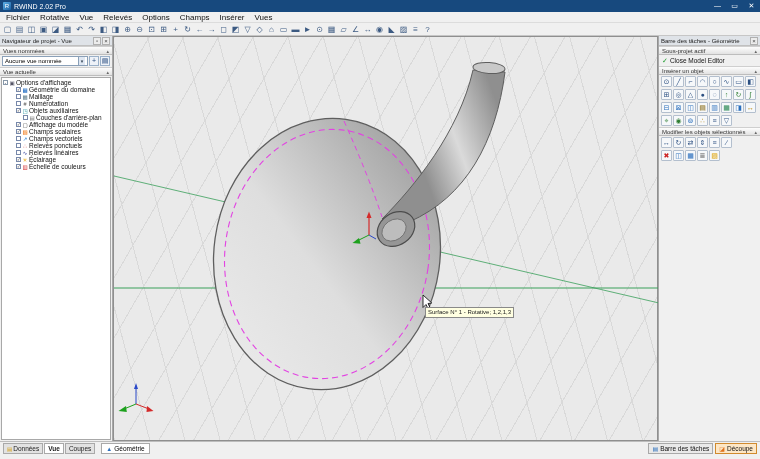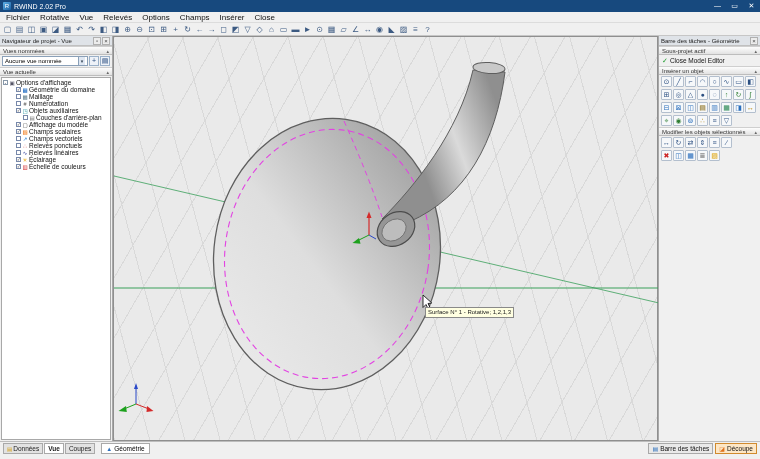--- a/index.html
+++ b/index.html
@@ -84,21 +84,21 @@
 
 <div class="menubar">
 
 <span class="menu-item">Fichier</span>
     <span class="menu-item">Rotative</span>
     <span class="menu-item">Vue</span>
     <span class="menu-item">Relevés</span>
     <span class="menu-item">Options</span>
     <span class="menu-item">Champs</span>
     <span class="menu-item">Insérer</span>
-    <span class="menu-item">Close</span>
+    <span class="menu-item">Vues</span>
   </div>
 
 <div class="toolbar">
 
 <span class="tbtn" title="new-file-button">▢</span>
     <span class="tbtn" title="open-file-button">▤</span>
     <span class="tbtn" title="save-button">◫</span>
     <span class="tbtn" title="print-button">▣</span>
     <span class="tbtn" title="copy-button">◪</span>
     <span class="tbtn" title="paste-button">▦</span>

